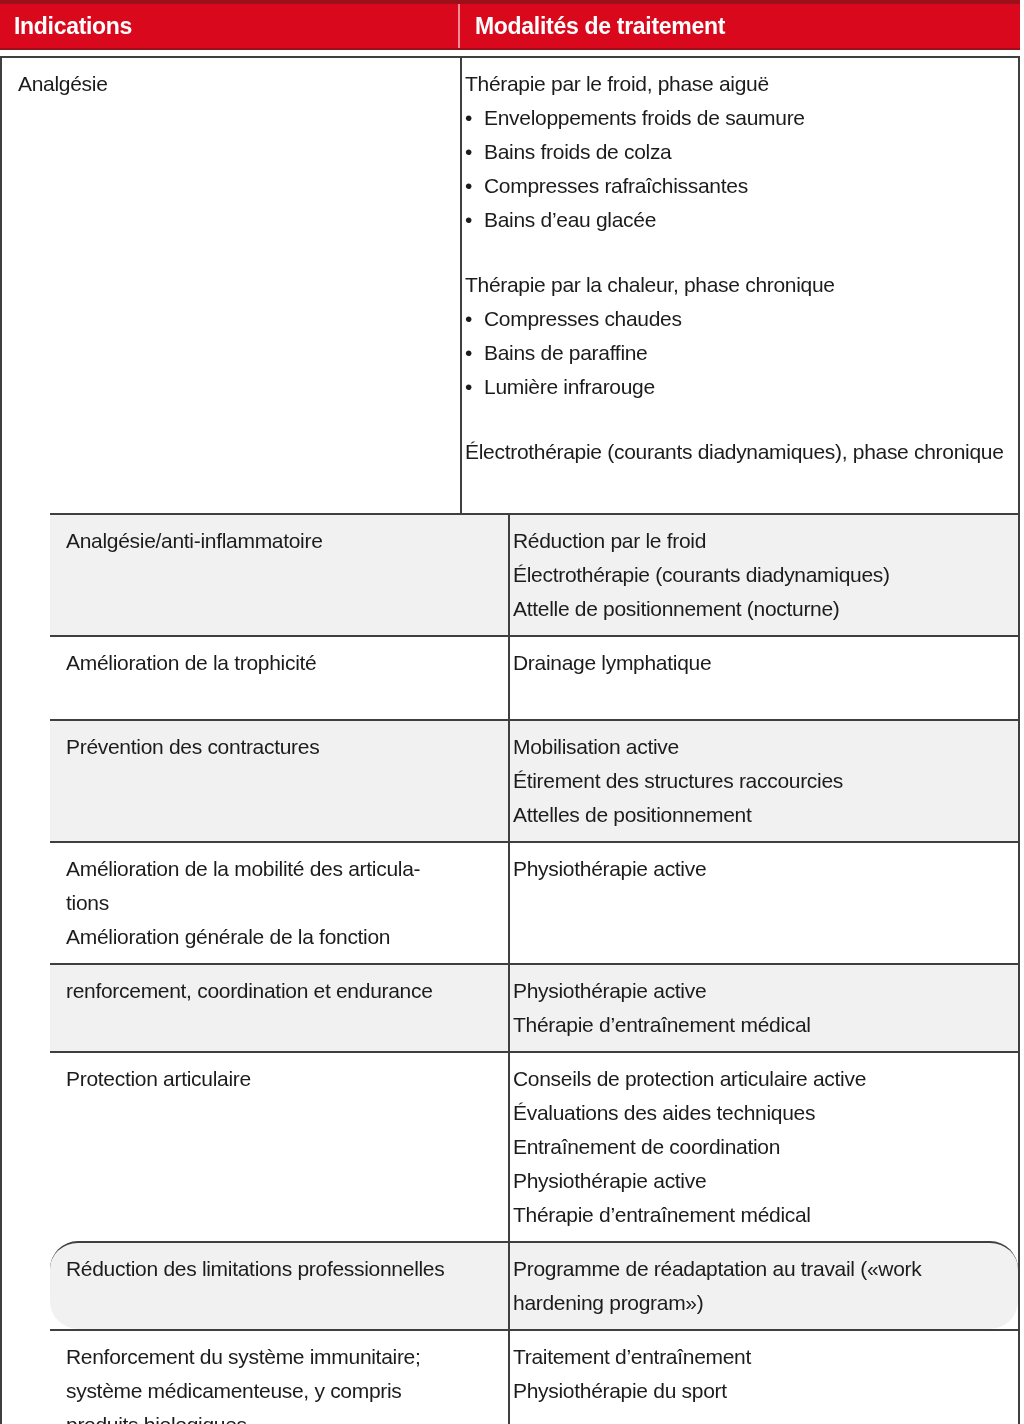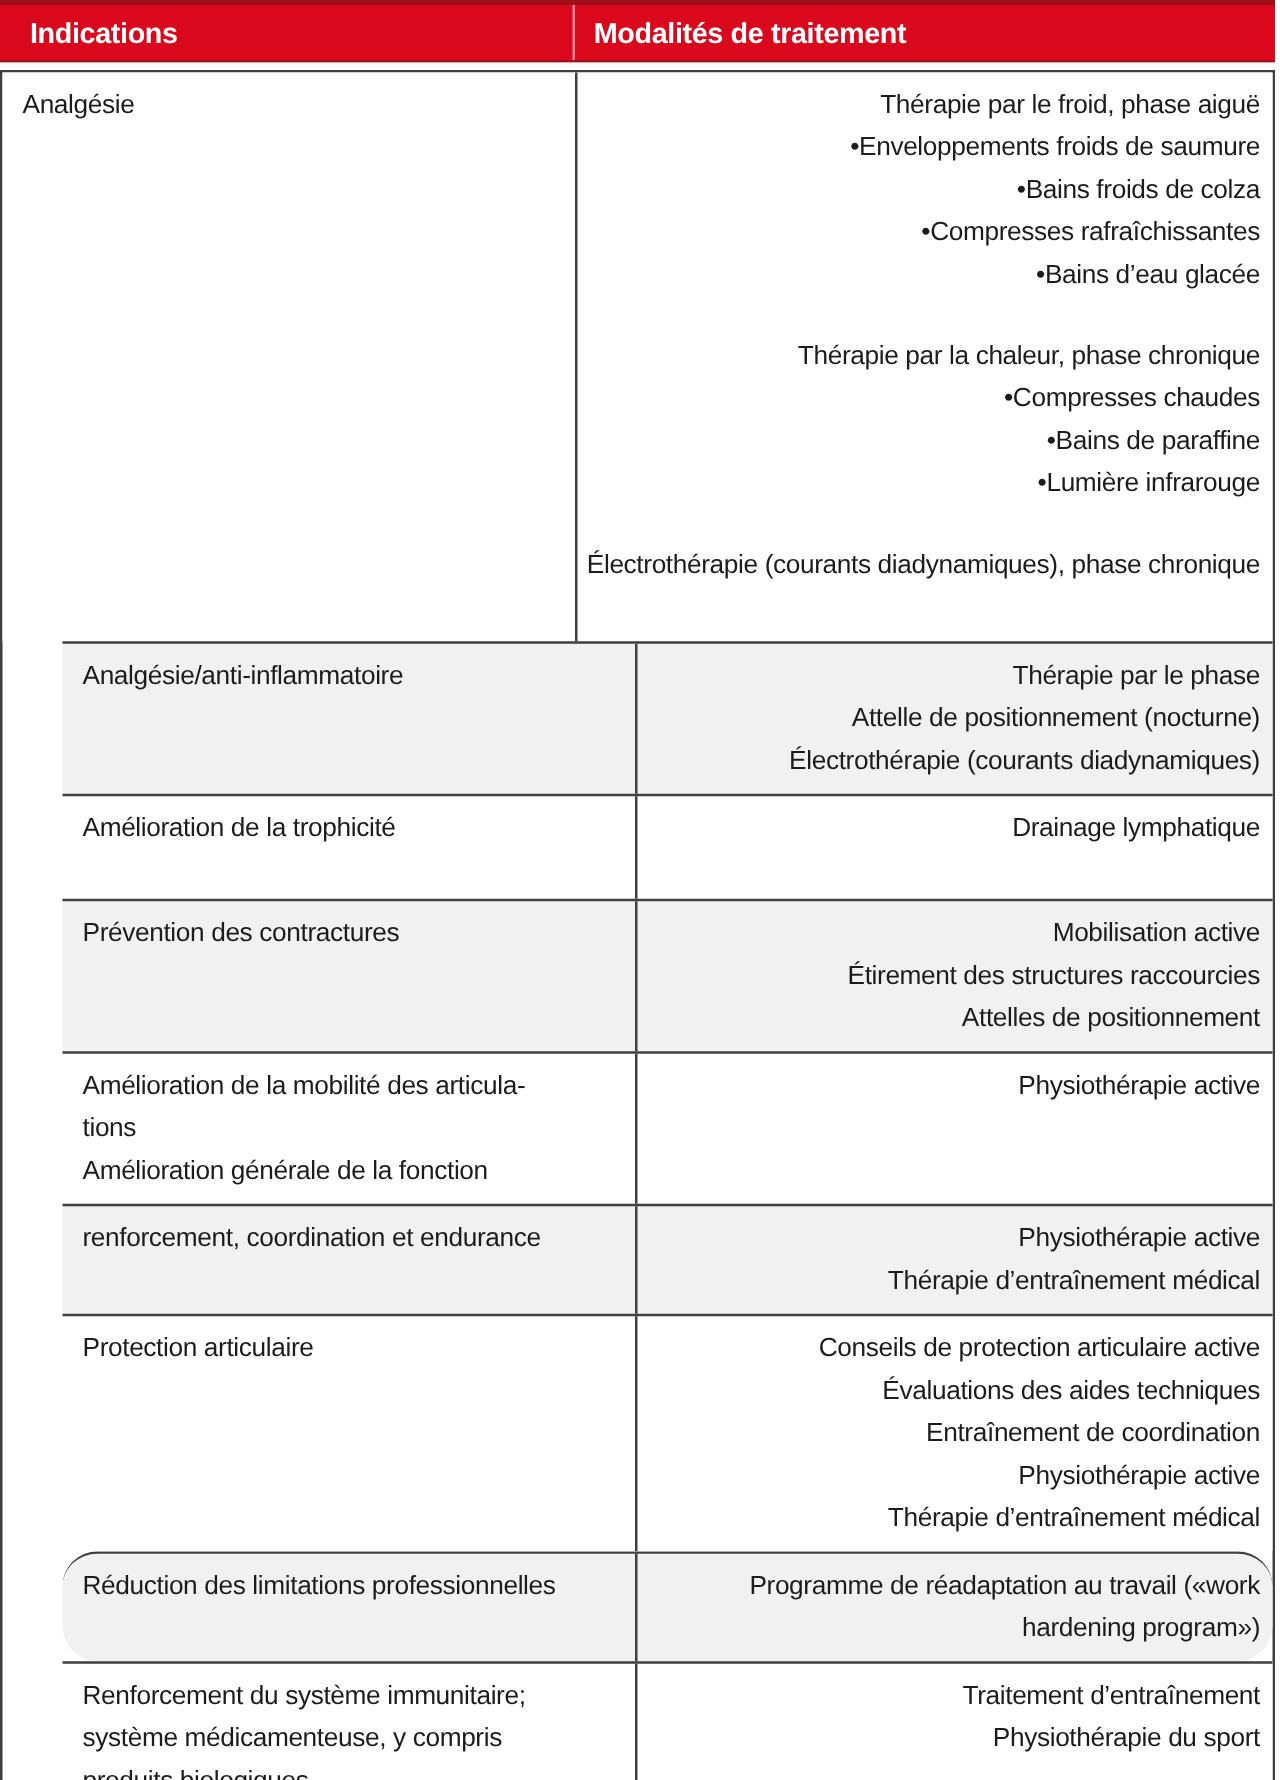--- a/index.html
+++ b/index.html
@@ -28,21 +28,21 @@
   }
   .t-header .h-cell {
     color: var(--header-text, #ffffff);
     font-weight: bold;
     font-size: 23px;
     line-height: 44px;
     box-sizing: border-box;
   }
   .t-header .h-cell.c1 {
     width: 458px;
-    padding-left: 24px;
+    padding-left: 14px;
   }
   .t-header .h-cell.c2 {
     flex: 1;
     padding-left: 15px;
     border-left: 2px solid var(--header-divider, #ef8b95);
   }
   .header-gap { height: 6px; background: #ffffff; }
   
   .t-body {
     border: 2px solid var(--border, #3f3f3f);
@@ -65,21 +65,20 @@
   .cell.ind {
     width: 458px;
     padding-left: 16px;
     padding-right: 14px;
   }
   .cell.mod {
     flex: 1;
     border-left: 2px solid var(--border, #3f3f3f);
     padding-left: 3px;
     padding-right: 10px;
-    text-align: right;
   }
   .mod-line.gap-before { margin-top: 31px; }
   .bullet-glyph {
     display: inline-block;
     width: 19px;
   }
 </style>
 </head>
 <body>
 
@@ -105,23 +104,23 @@
           <div class="mod-line"><span class="bullet-glyph">•</span><span>Bains de paraffine</span></div>
           <div class="mod-line"><span class="bullet-glyph">•</span><span>Lumière infrarouge</span></div>
           <div class="mod-line gap-before"><span>Électrothérapie (courants diadynamiques), phase chronique</span></div>
         </div>
       </div>
       <div class="t-row alt" style="min-height: 117px;">
         <div class="cell ind">
           <div class="ind-line">Analgésie/anti-inflammatoire</div>
         </div>
         <div class="cell mod">
-          <div class="mod-line"><span>Thérapie par le phase</span></div>
+          <div class="mod-line"><span>Réduction par le froid</span></div>
+          <div class="mod-line"><span>Électrothérapie (courants diadynamiques)</span></div>
           <div class="mod-line"><span>Attelle de positionnement (nocturne)</span></div>
-          <div class="mod-line"><span>Électrothérapie (courants diadynamiques)</span></div>
         </div>
       </div>
       <div class="t-row" style="min-height: 84px;">
         <div class="cell ind">
           <div class="ind-line">Amélioration de la trophicité</div>
         </div>
         <div class="cell mod">
           <div class="mod-line"><span>Drainage lymphatique</span></div>
         </div>
       </div>

